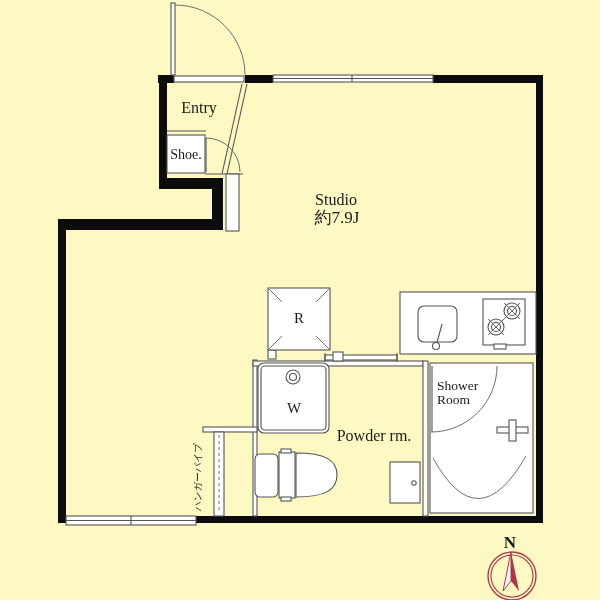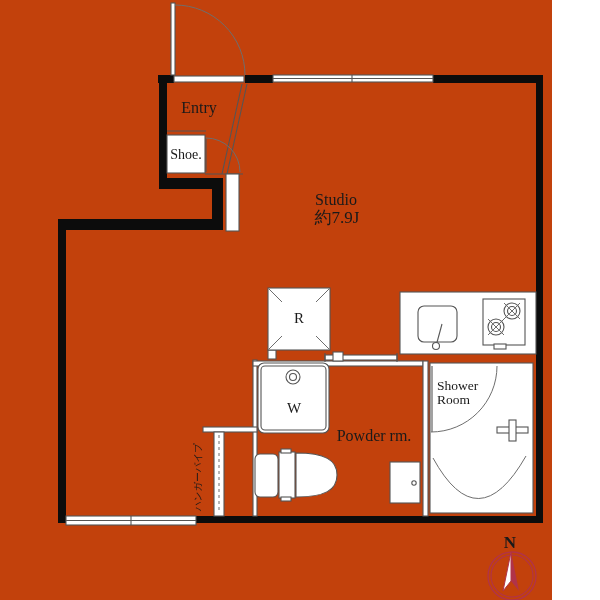--- a/index.html
+++ b/index.html
@@ -1,16 +1,16 @@
 <!DOCTYPE html>
 <html><head>
 <meta charset="utf-8">
 <style>
   html,body{margin:0;padding:0;background:#ffffff;}
-  .stage{position:relative;width:552px;height:600px;background:#c2410c;overflow:hidden;}
+  .stage{position:relative;width:600px;height:600px;background:#fef9c3;overflow:hidden;}
   svg text{font-family:"Liberation Serif","DejaVu Serif",serif;fill:#1a1a1a;}
   .wall{fill:#0c0c0c;stroke:none;}
   .thin{fill:none;stroke:#555;stroke-width:1.1;}
   .thinw{fill:#ffffff;stroke:#555;stroke-width:1.1;}
   .lite{fill:none;stroke:#6e6e6e;stroke-width:1;}
   .crim{stroke:#b03349;fill:none;}
   .crimf{fill:#b03349;stroke:none;}
   .crimhalf{fill:#ffffff;stroke:#b03349;stroke-width:1;}
 </style>
 </head>

